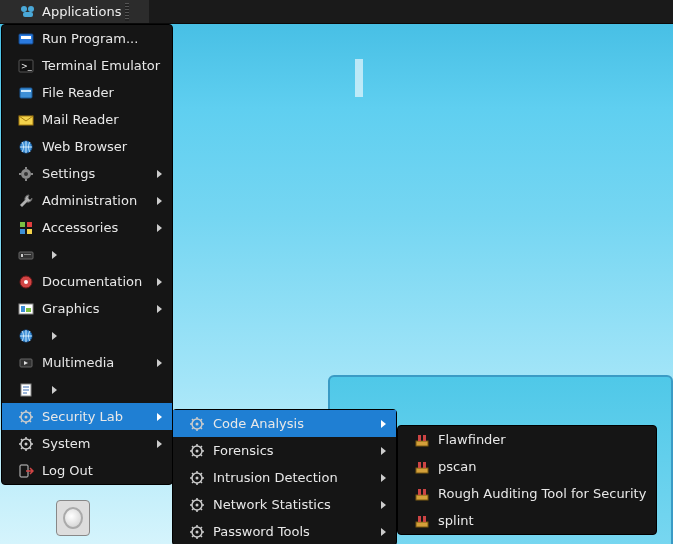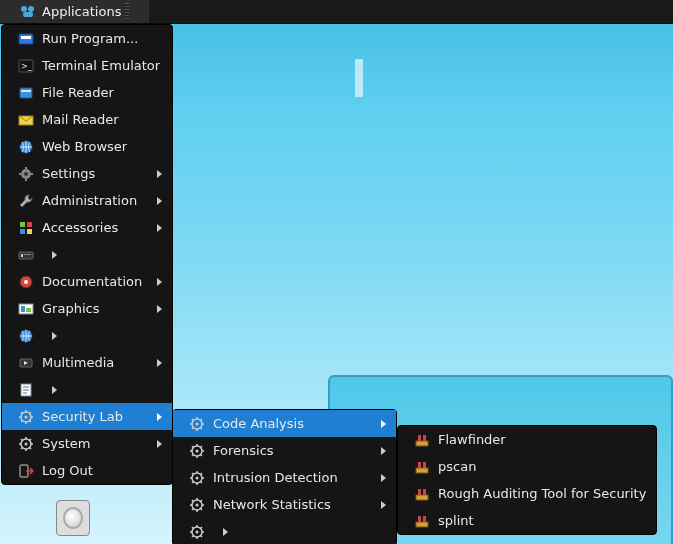--- a/index.html
+++ b/index.html
@@ -427,20 +427,21 @@
             <line x1="8" y1="13" x2="8" y2="15"></line>
             <line x1="1" y1="8" x2="3" y2="8"></line>
             <line x1="13" y1="8" x2="15" y2="8"></line>
             <line x1="3" y1="3" x2="4.5" y2="4.5"></line>
             <line x1="11.5" y1="11.5" x2="13" y2="13"></line>
             <line x1="3" y1="13" x2="4.5" y2="11.5"></line>
             <line x1="11.5" y1="4.5" x2="13" y2="3"></line>
           </g>
         </svg>
       </span>
+      <span class="label">Password Tools</span>
       <span class="chev"></span>
     </div>
   </div>
 <div class="menu menu-sub2" id="menu-sub2">
     <div class="menu-item">
       <span class="icon">
         <svg width="16" height="16">
           <rect x="2" y="9" width="12" height="5" fill="#d4a03a" stroke="#7a5a12"></rect>
           <rect x="4" y="3" width="3" height="6" fill="#c44"></rect>
           <rect x="9" y="3" width="3" height="6" fill="#c44"></rect>

